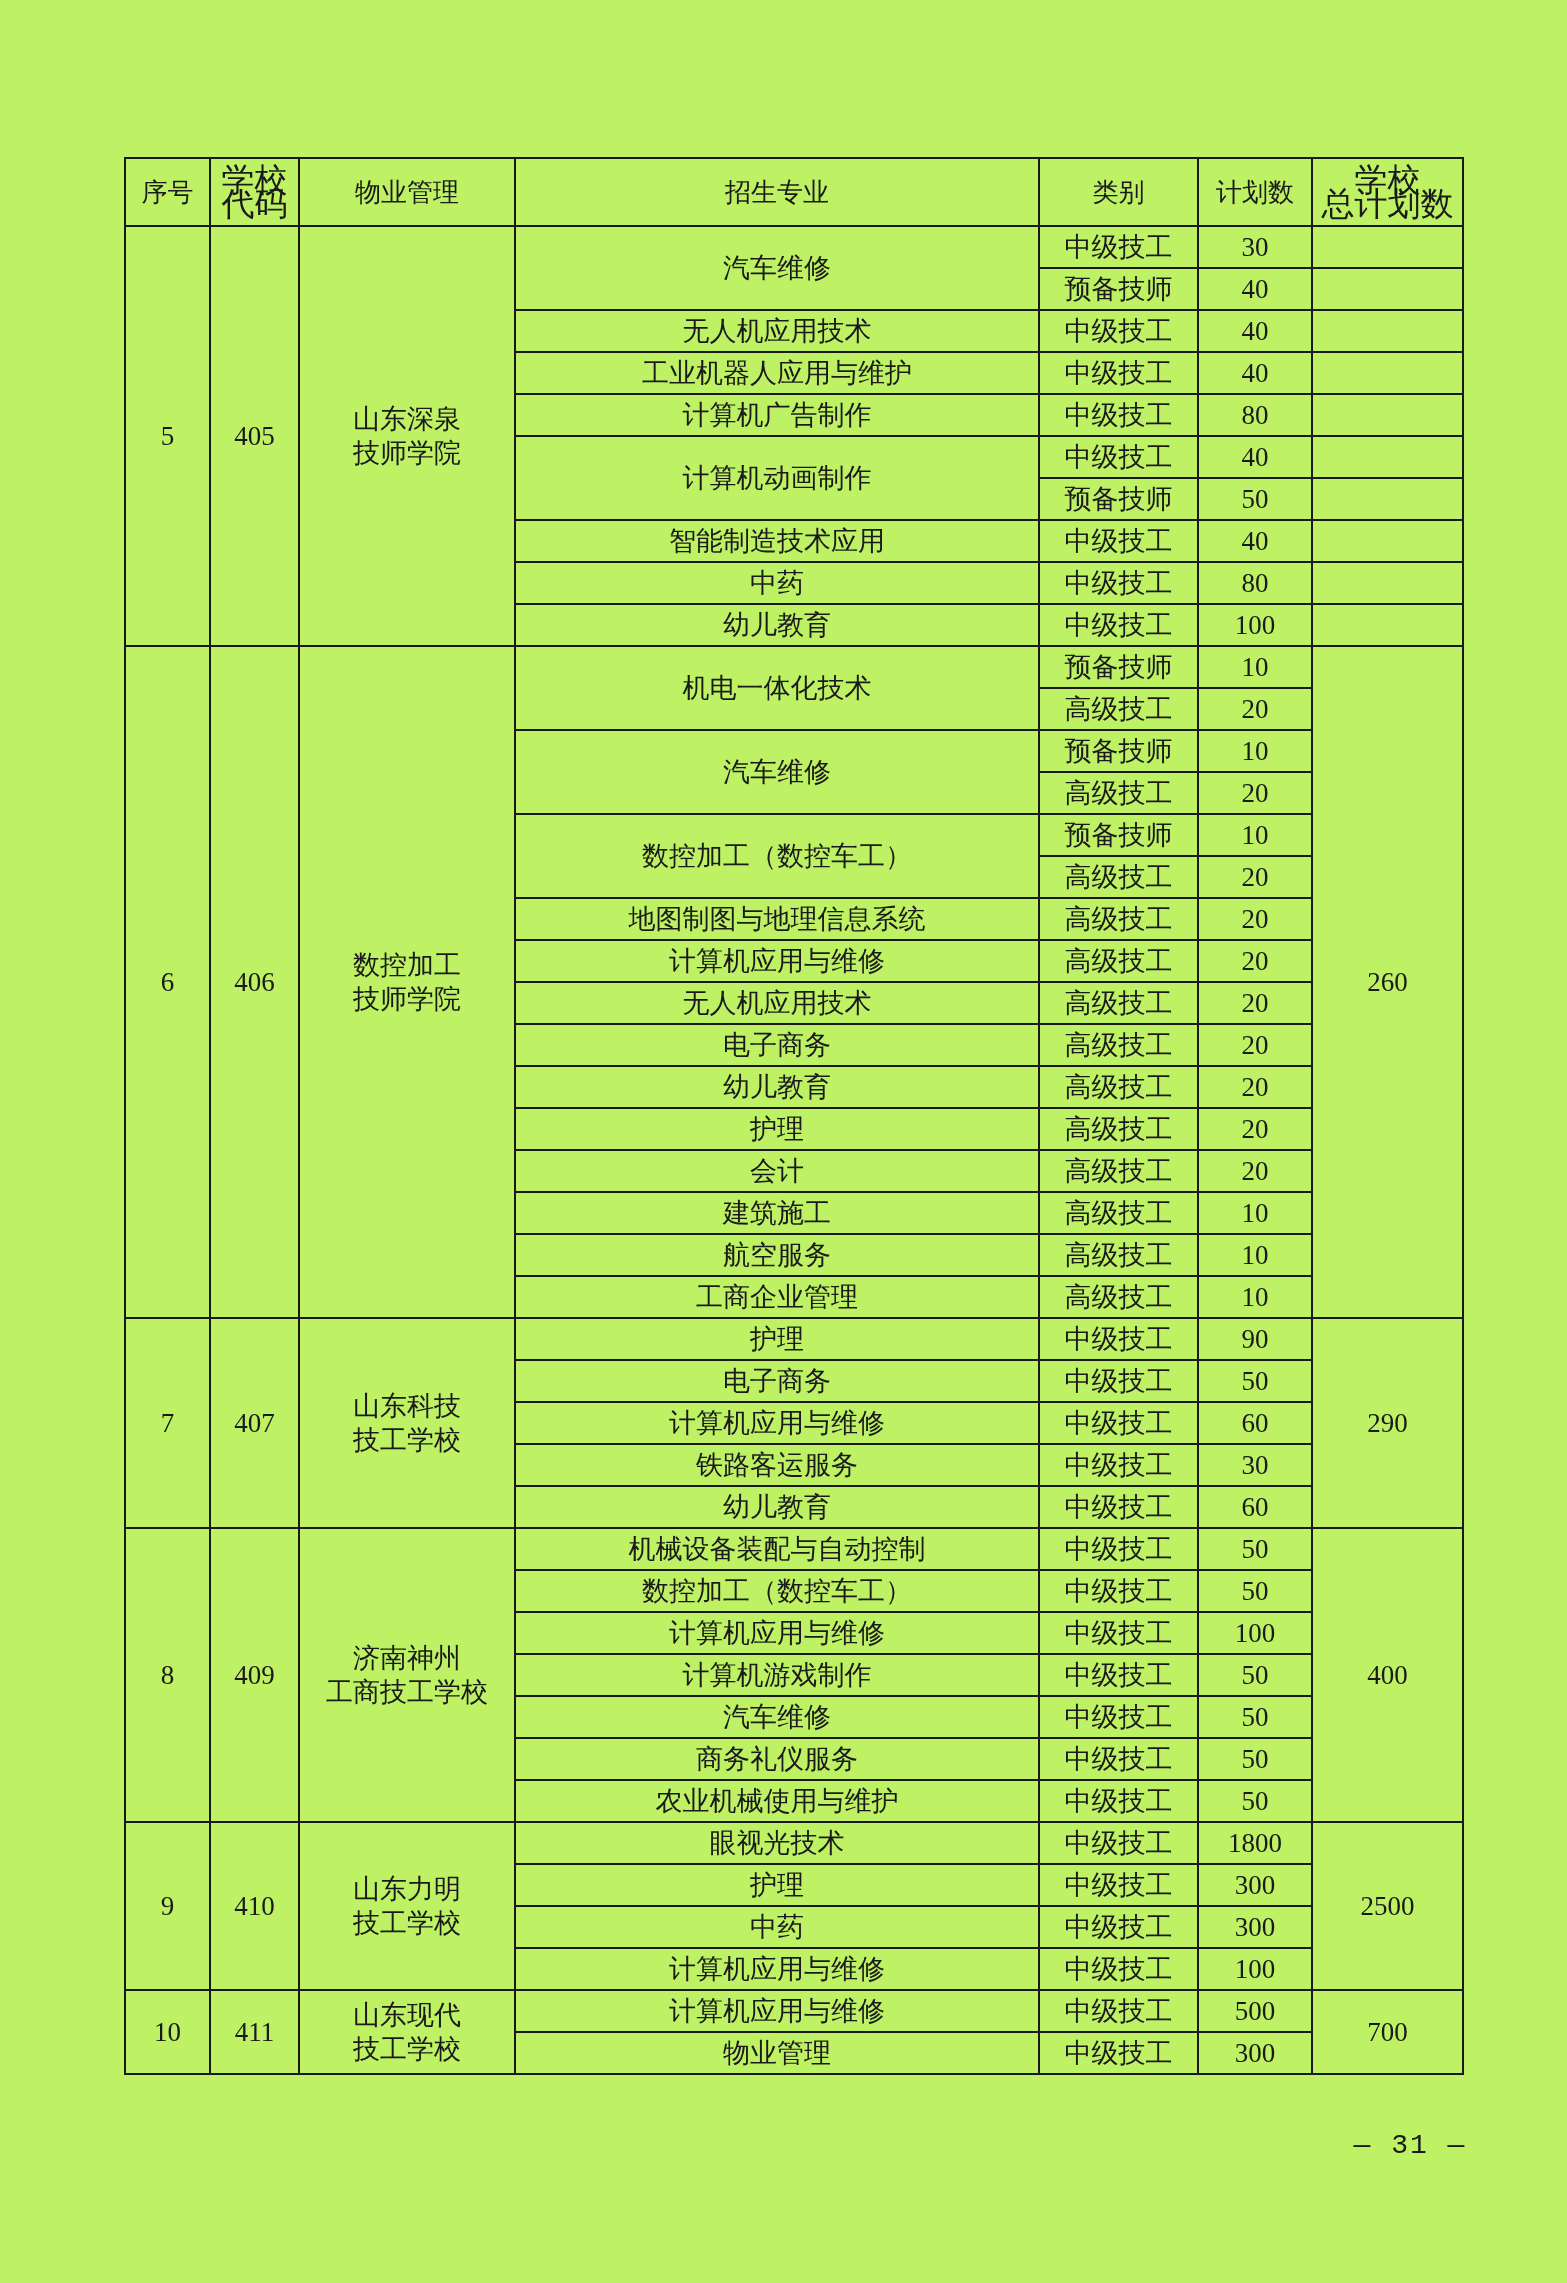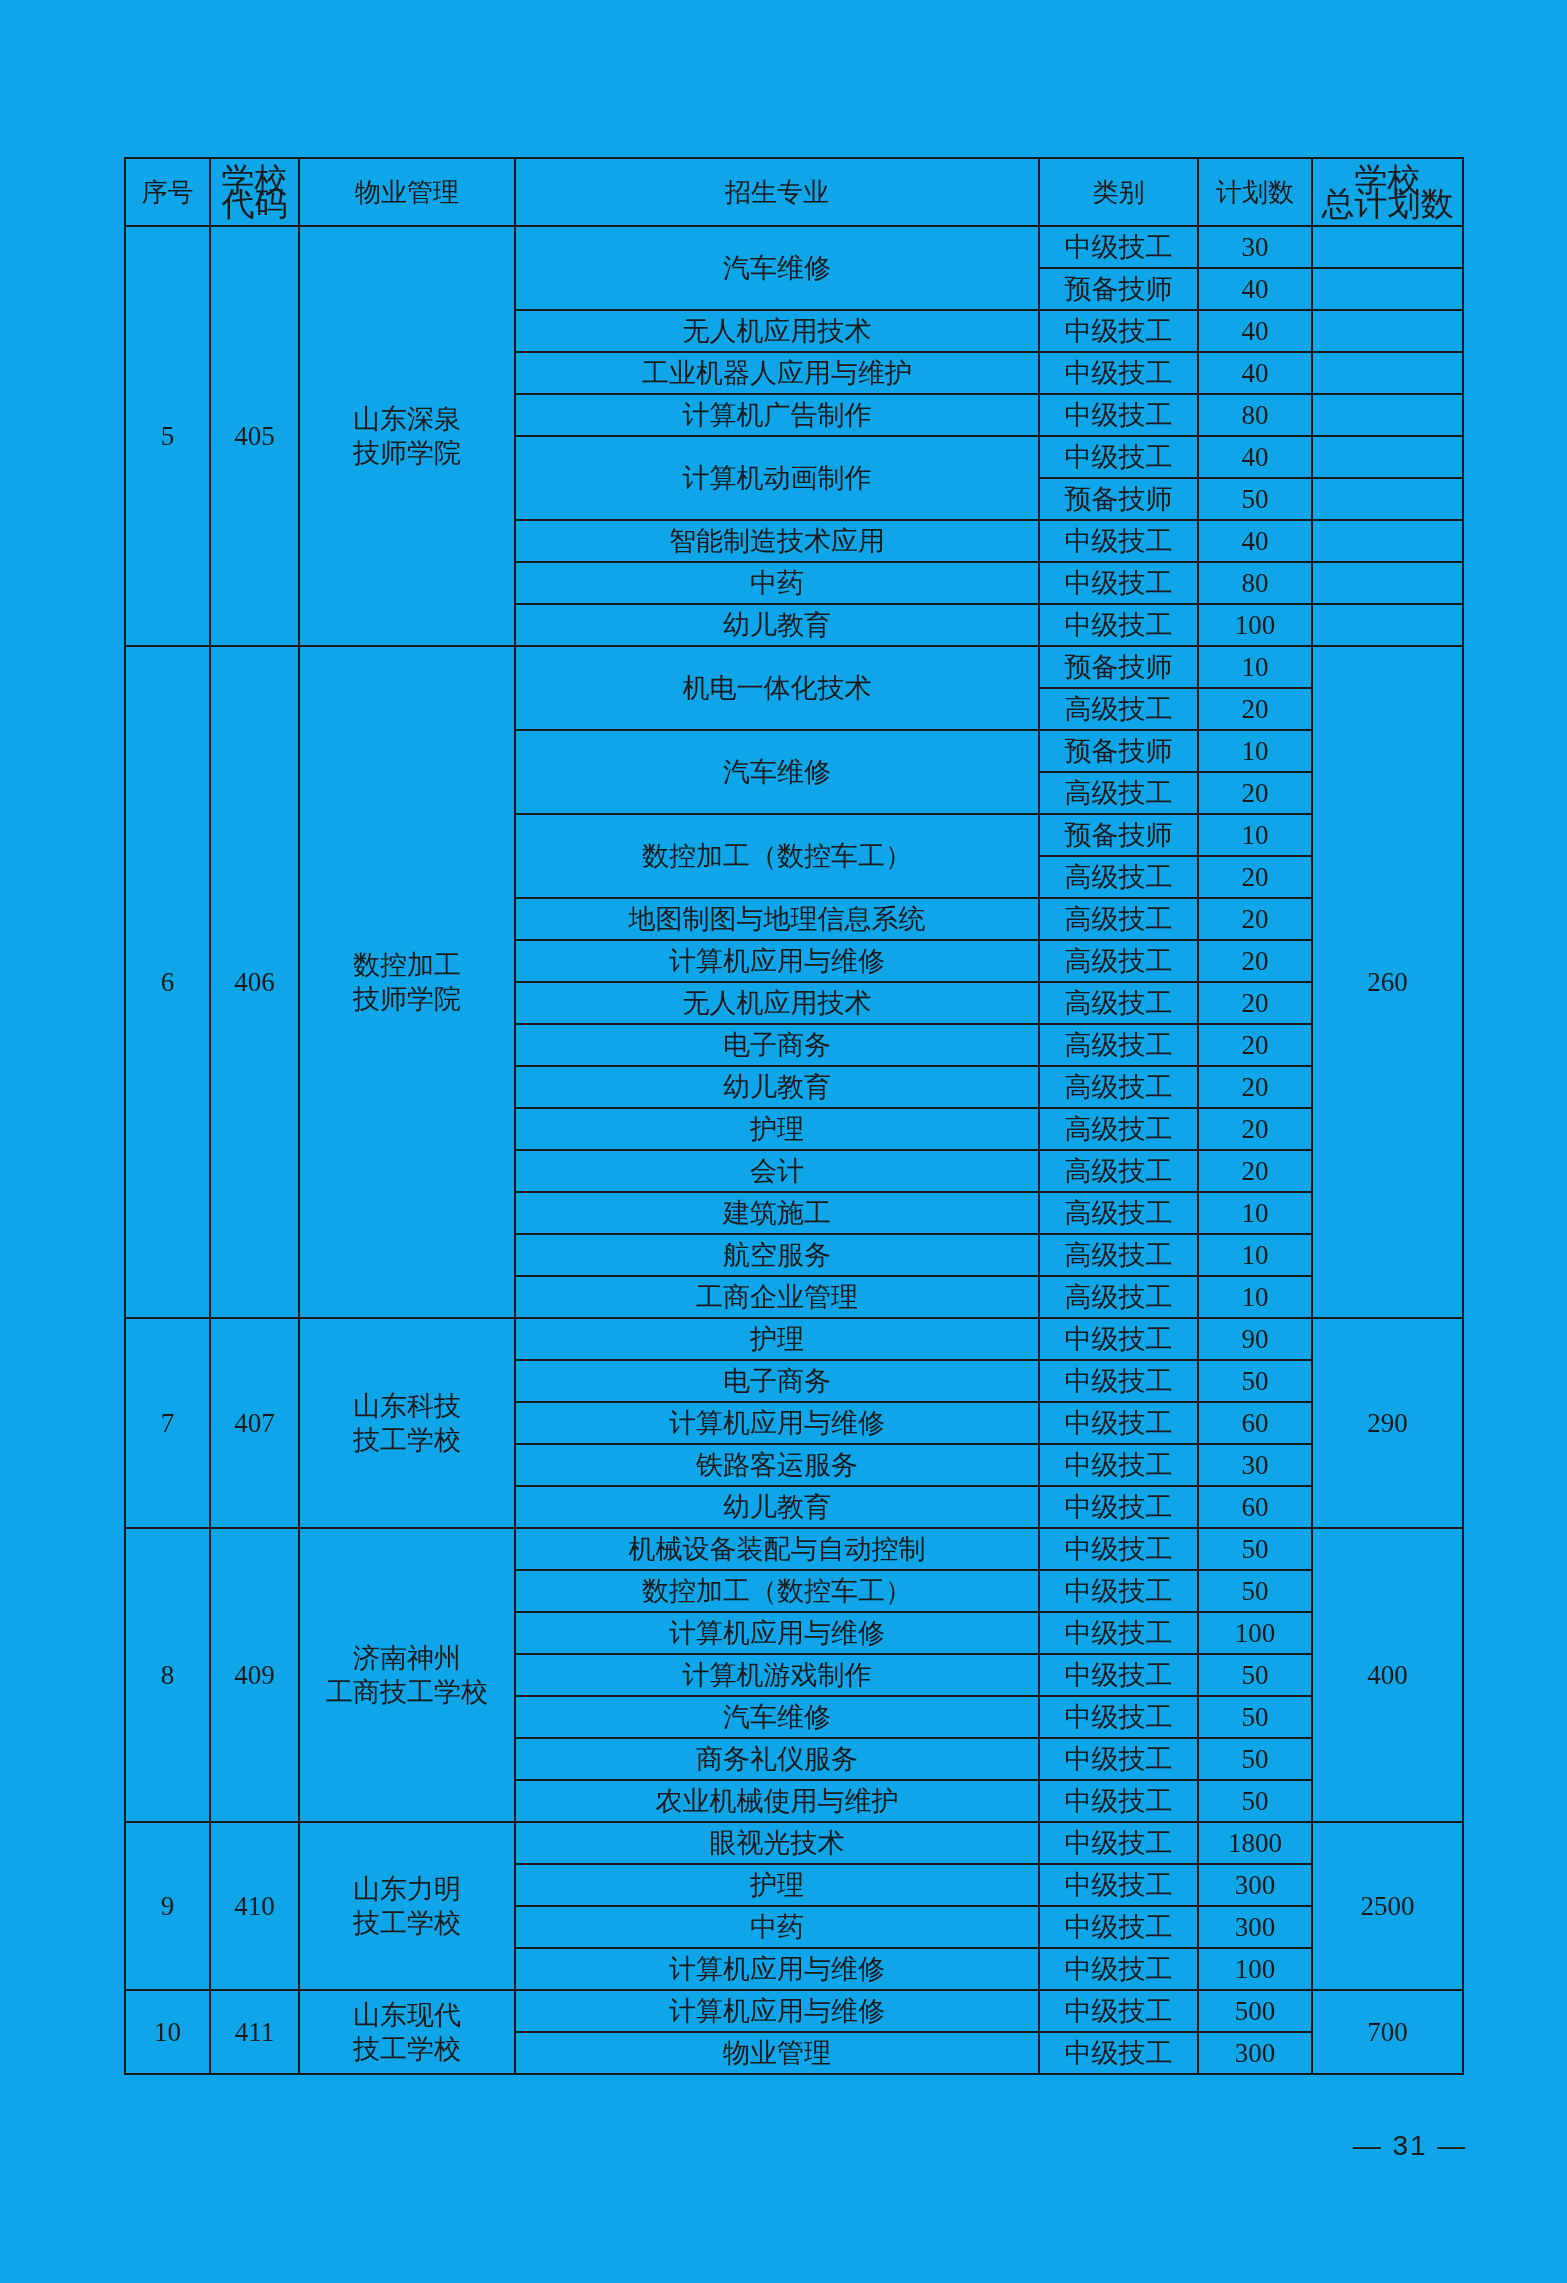--- a/index.html
+++ b/index.html
@@ -1,17 +1,17 @@
 <!DOCTYPE html>
 <html><head>
   <meta charset="utf-8">
   <style>
     html, body { margin: 0; padding: 0; background: #ffffff; }
     body { width: 1567px; height: 2283px; position: relative; overflow: hidden; }
-    .page { position: absolute; left: 0; top: 0; width: 1567px; height: 2283px; background: #0ea5e9; }
+    .page { position: absolute; left: 0; top: 0; width: 1567px; height: 2283px; background: #bef264; }
     table.plan {
       position: absolute;
       left: 124px; top: 157px;
       width: 1338px;
       border-collapse: collapse;
       table-layout: fixed;
       color: #1a1a1a;
     }
     table.plan th, table.plan td {
       border: 2.5px solid #1a1a1a;
@@ -41,21 +41,21 @@
     .col-name { width: 216px; }
     .col-major { width: 524px; }
     .col-cat { width: 159px; }
     .col-plan { width: 114px; }
     .col-total { width: 151px; }
     .page-number {
       position: absolute;
       left: 1340px; top: 2130px;
       width: 140px;
       text-align: center;
-      font-family: Liberation Sans, sans-serif;
+      font-family: Liberation Mono, monospace;
       font-size: 28px;
       color: #1a1a1a;
       letter-spacing: 2px;
     }
   </style>
 </head>
 <body>
 
 <div class="page">
   <table class="plan">

